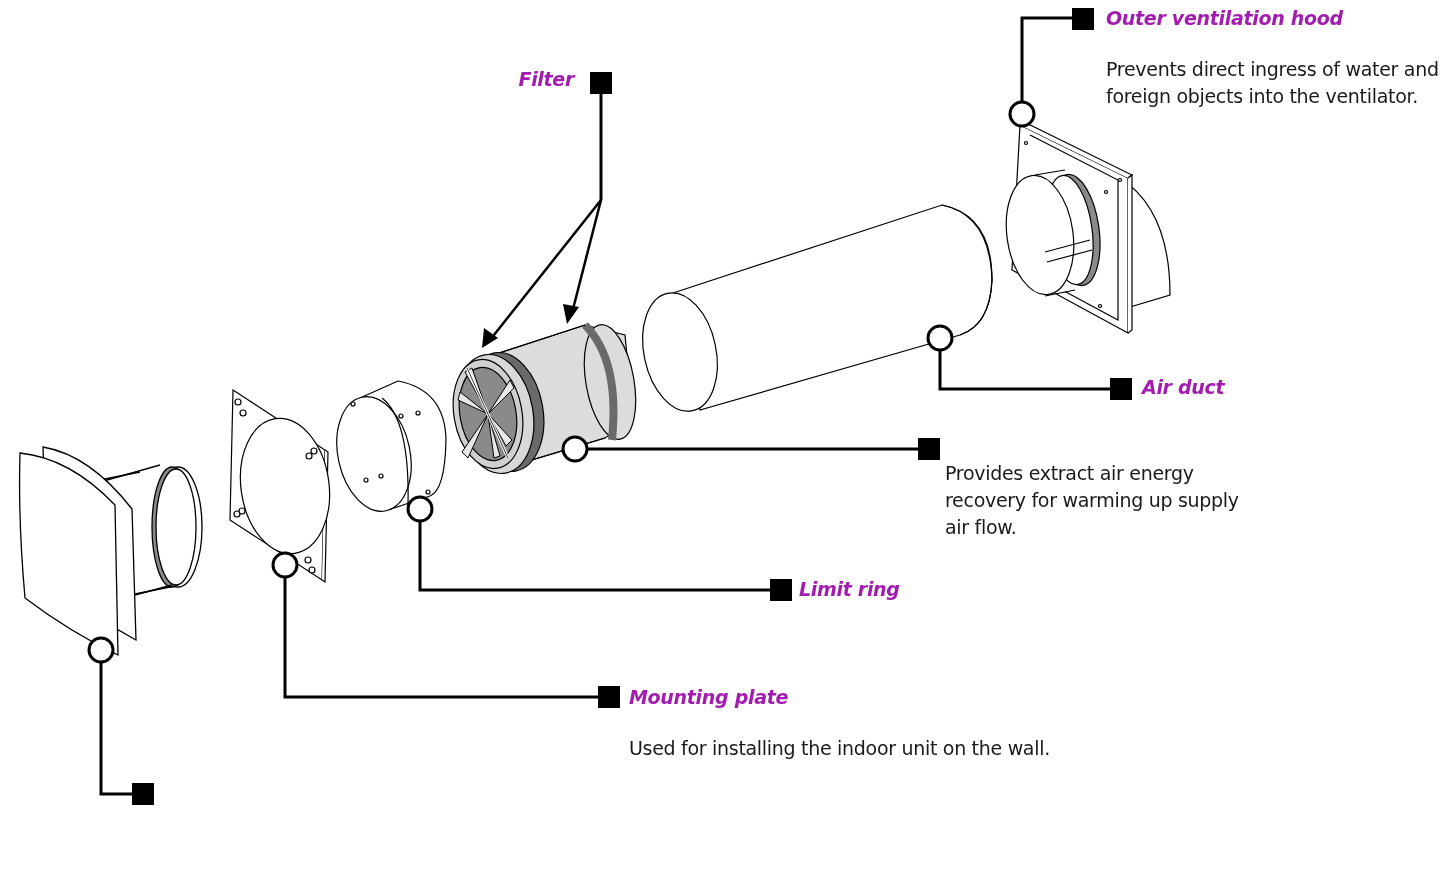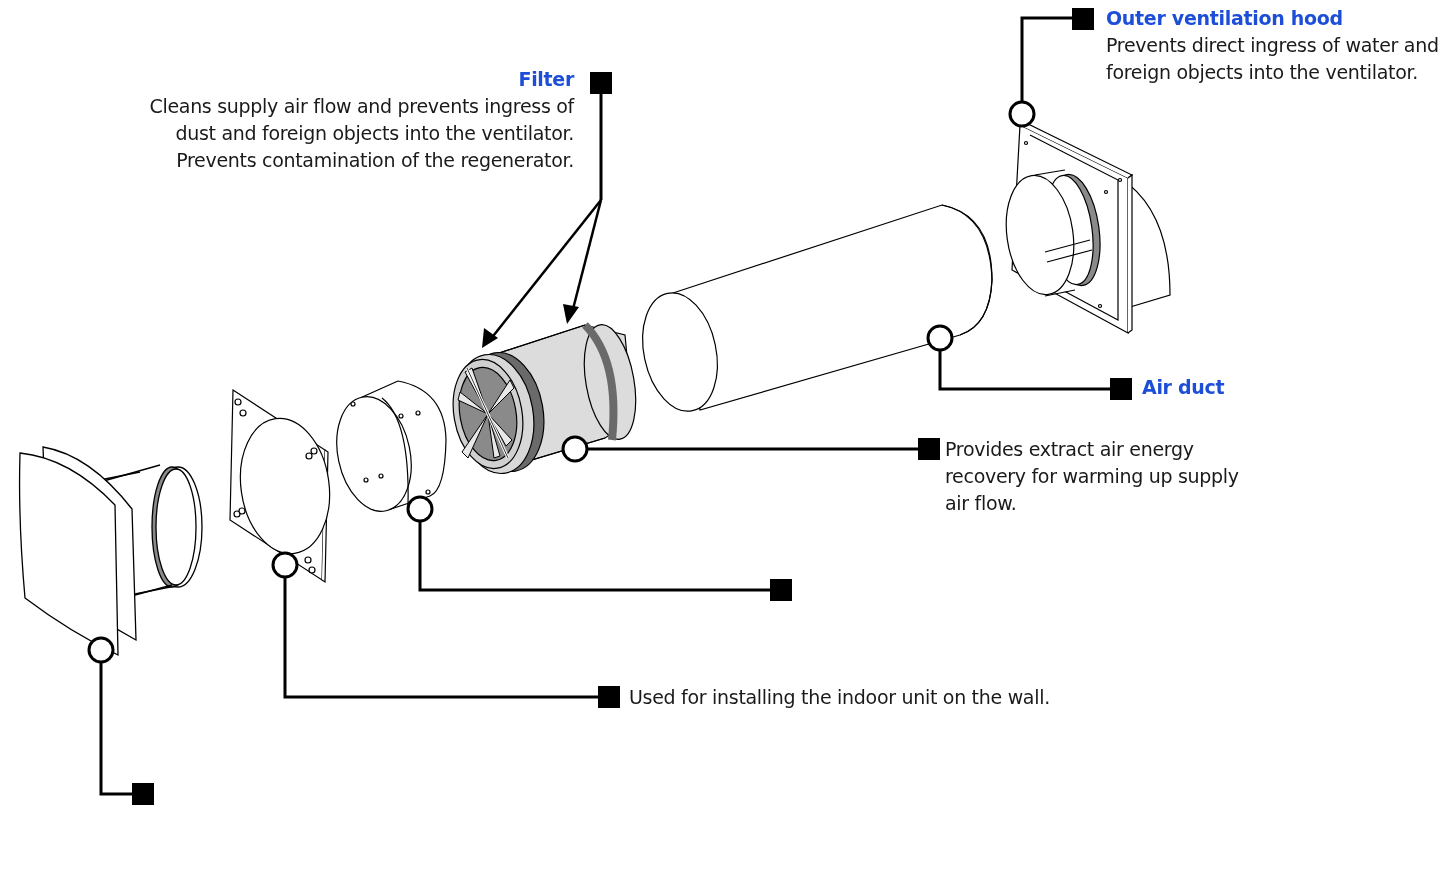--- a/index.html
+++ b/index.html
@@ -1,21 +1,21 @@
 <!DOCTYPE html>
 <html><head>
 <meta charset="utf-8">
 <style>
   html, body { margin:0; padding:0; background:#ffffff; }
   body { width:1454px; height:869px; position:relative; overflow:hidden;
          font-family:"DejaVu Sans", sans-serif; color:#111; }
   svg.art { position:absolute; left:0; top:0; }
   .label { position:absolute; font-size:19px; line-height:27px; color:#1a1a1a; letter-spacing:-0.3px; }
-  .label .title { font-weight:bold; color:#1d4ed8; display:block; }
-  .label .desc { display:block; white-space:pre-line; }
+  .label .title { font-weight:bold; color:#a21caf; display:block;font-style:italic; }
+  .label .desc { display:block; white-space:pre-line;margin-top:24px; }
   .right { text-align:right; }
 </style>
 </head>
 <body>
 
 <svg class="art" width="1454" height="869" viewBox="0 0 1454 869">
 
   <g stroke="#000" stroke-width="1.3" fill="#fff">
 
     <path d="M100 480 L150 478 L175 466 L185 690 L135 595 Z" fill="#fff" stroke="none"></path>
@@ -159,36 +159,35 @@
 </svg>
 
 <div class="label" style="left:1106px; top:5px;">
   <span class="title">Outer ventilation hood</span>
   <span class="desc">Prevents direct ingress of water and
 foreign objects into the ventilator.</span>
 </div>
 
 <div class="label right" style="right:880px; top:66px;">
   <span class="title">Filter</span>
-  <span class="desc">Cleans supply air flow and prevents ingress of
-dust and foreign objects into the ventilator.
-Prevents contamination of the regenerator.</span>
 </div>
 
 <div class="label" style="left:1142px; top:374px;">
   <span class="title">Air duct</span>
 </div>
 
 <div class="label" style="left:945px; top:436px;">
   <span class="desc">Provides extract air energy
 recovery for warming up supply
 air flow.</span>
 </div>
 
 <div class="label" style="left:799px; top:576px;">
+  <span class="title">Limit ring</span>
 </div>
 
 <div class="label" style="left:629px; top:684px;">
+  <span class="title">Mounting plate</span>
   <span class="desc">Used for installing the indoor unit on the wall.</span>
 </div>
 
 <div class="label" style="left:165px; top:781px;">
 </div>
 
 </body></html>

